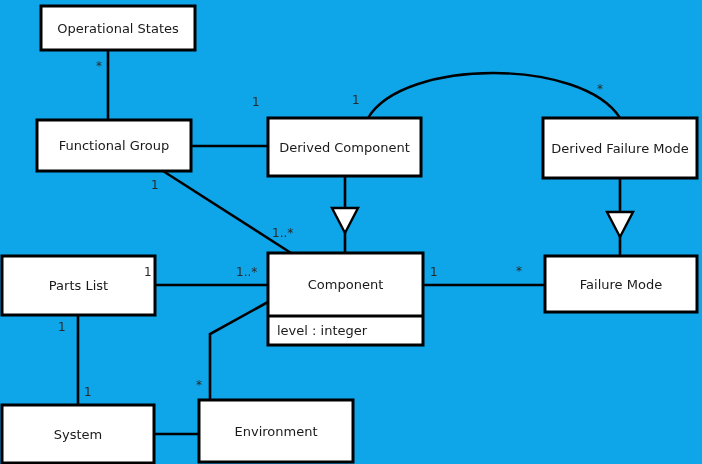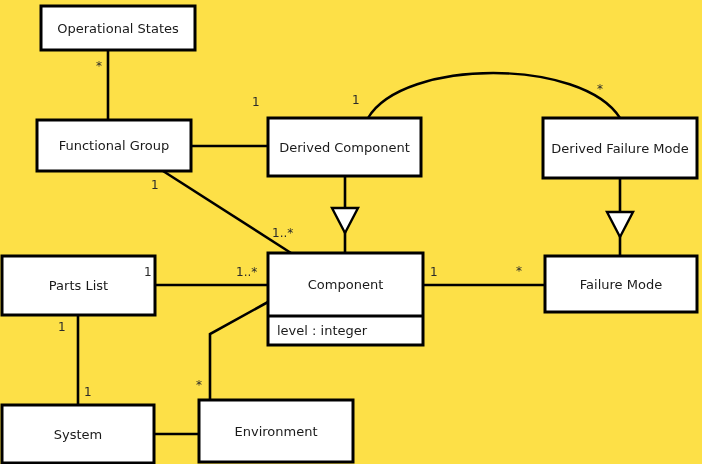--- a/index.html
+++ b/index.html
@@ -4,21 +4,21 @@
 <style>
   html, body {
     margin: 0;
     padding: 0;
     background: #ffffff;
   }
   #diagram-root {
     position: relative;
     width: 702px;
     height: 464px;
-    background: #fde047;
+    background: #0ea5e9;
     font-family: "DejaVu Sans", sans-serif;
     overflow: hidden;
   }
   #uml-svg {
     position: absolute;
     left: 0;
     top: 0;
     width: 702px;
     height: 464px;
   }

